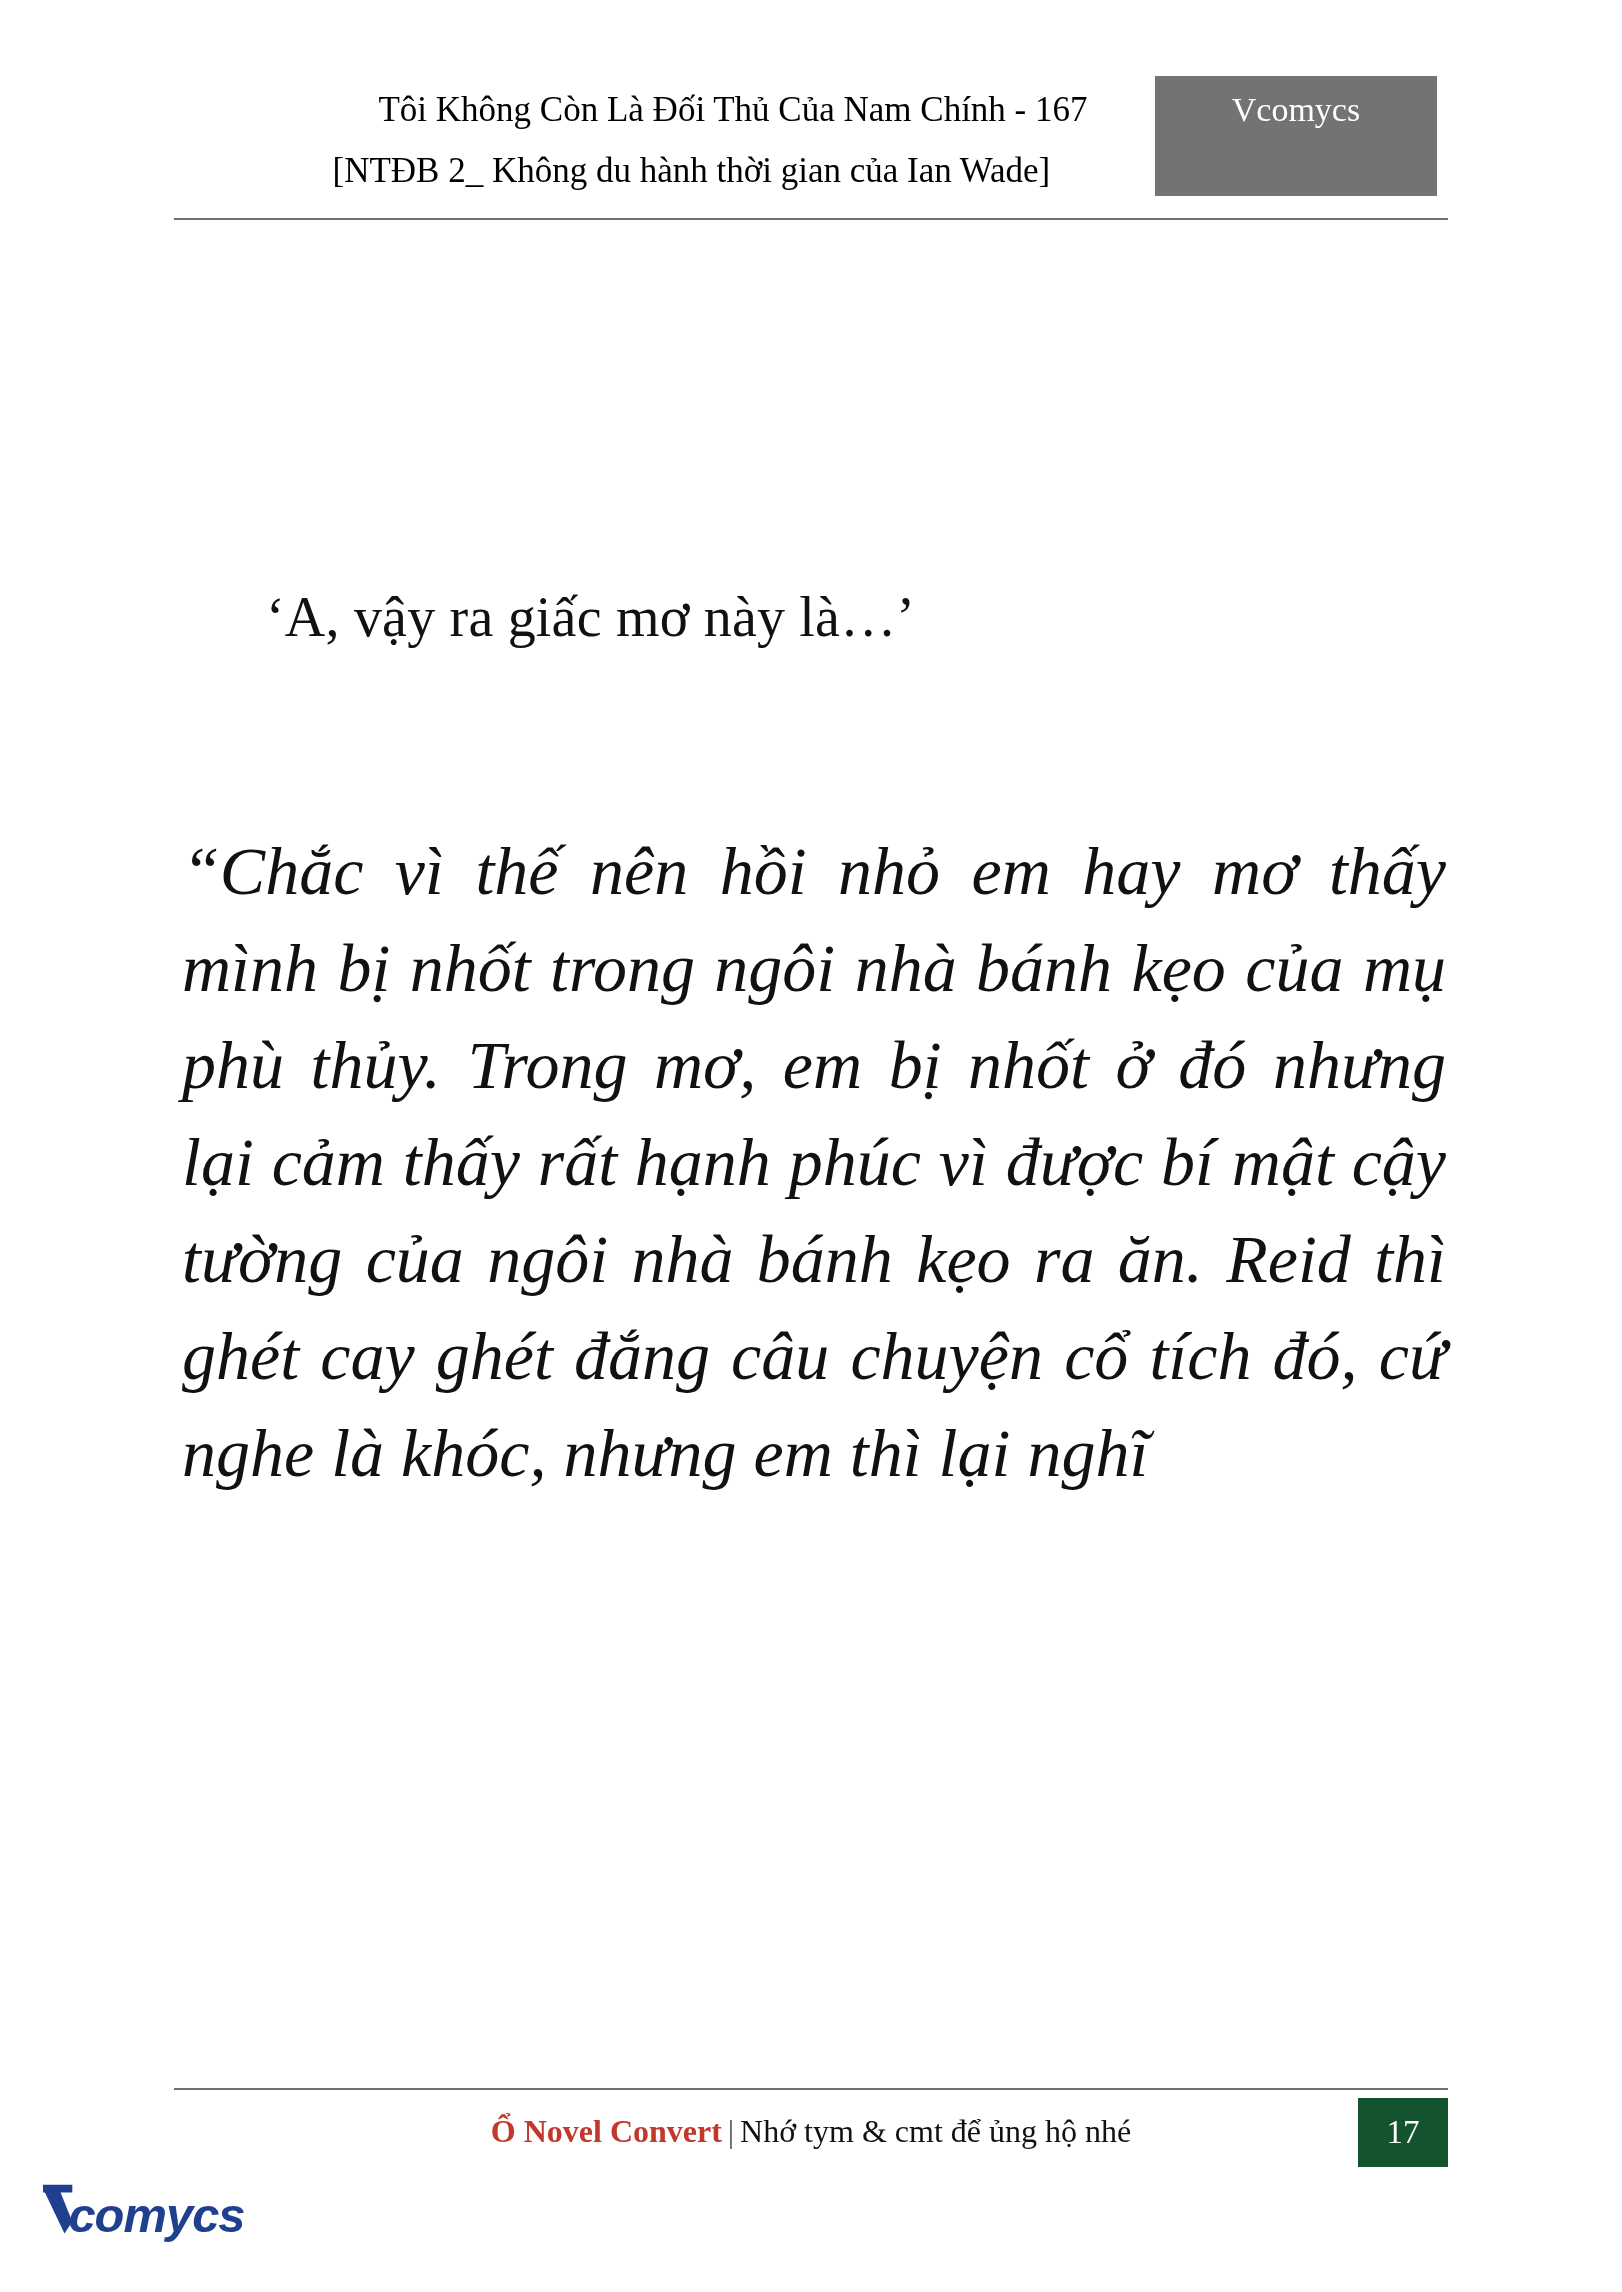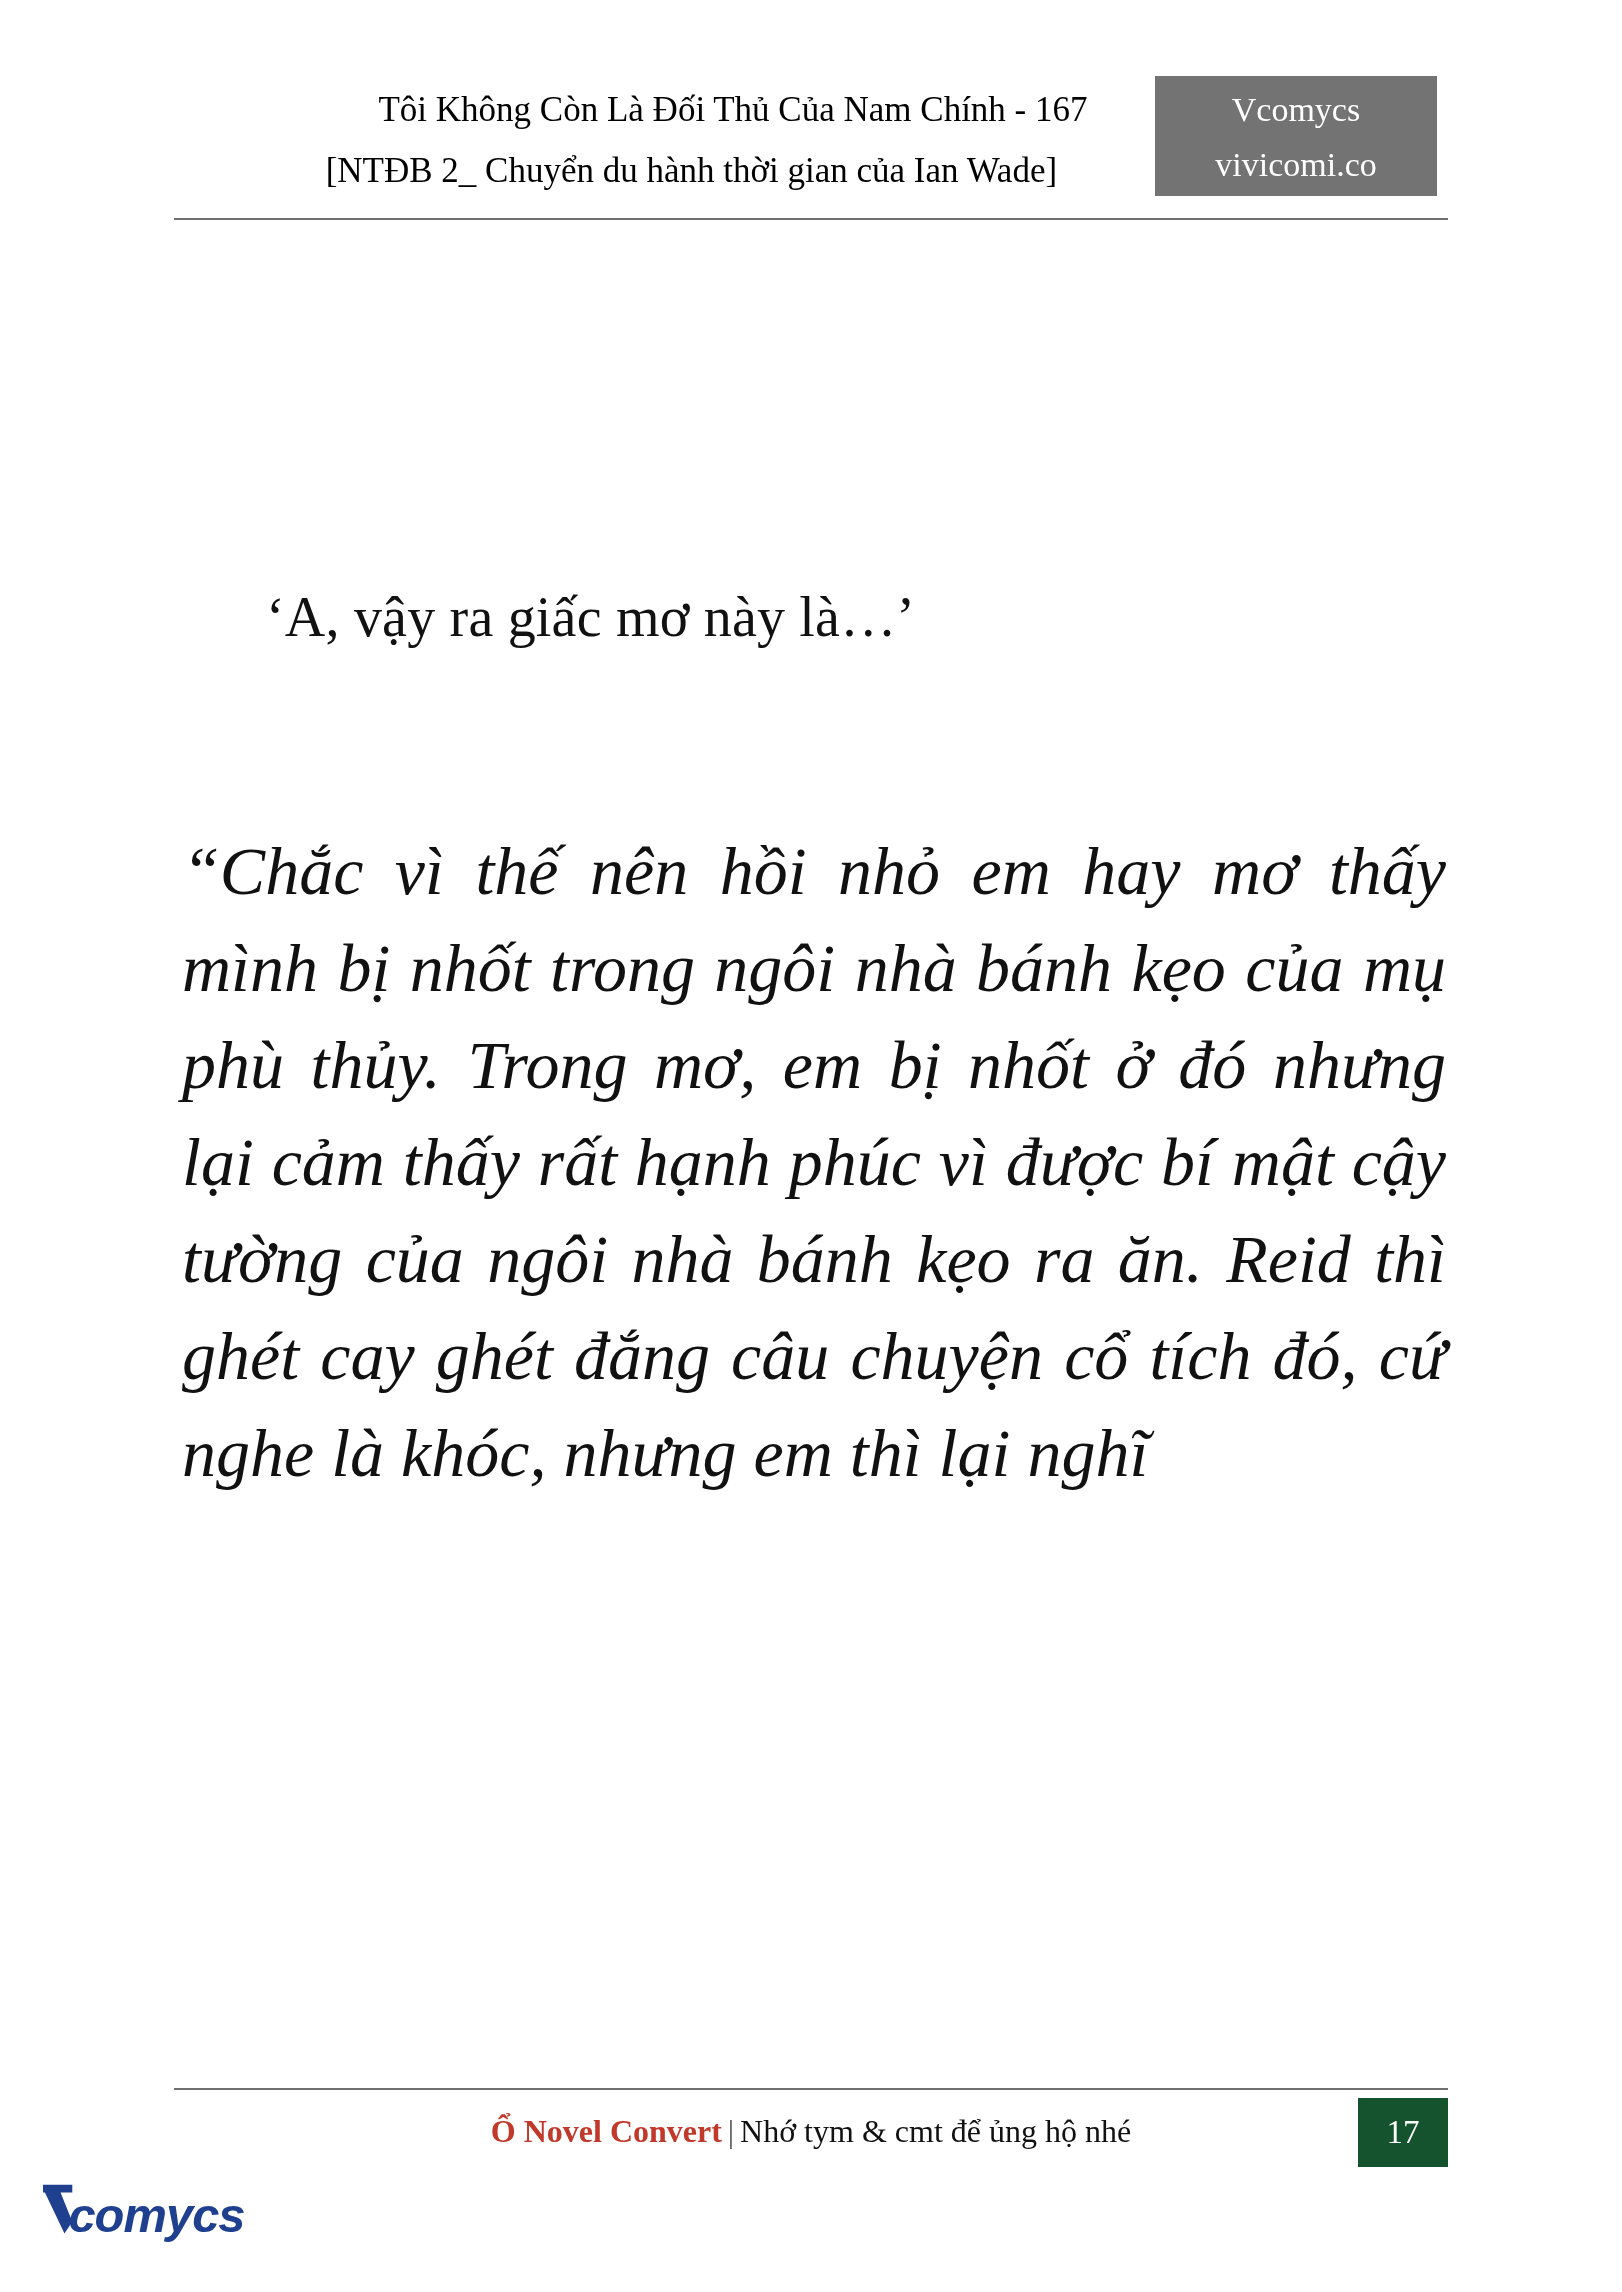--- a/index.html
+++ b/index.html
@@ -165,25 +165,24 @@
     fill: #1f3f8f;
   }
 </style>
 </head>
 <body>
 
 <div class="page">
 
   <div class="header">
     <div class="header-text header-line1">Tôi Không Còn Là Đối Thủ Của Nam Chính - 167</div>
-    <div class="header-text header-line2">[NTĐB 2_ Chuyển du hành thời gian của Ian Wade]</div>
+    <div class="header-text header-line2">[NTĐB 2_ Không du hành thời gian của Ian Wade]</div>
 
     <div class="header-badge">
       <div>Vcomycs</div>
-      <div>vivicomi.co</div>
     </div>
   </div>
   <div class="header-rule"></div>
 
 
   <div class="body-block para-upright indent" id="p2">‘A, vậy ra giấc mơ này là…’</div>
 
   <div class="body-block para-italic" id="p3">“Chắc vì thế nên hồi nhỏ em hay mơ thấy mình bị nhốt trong ngôi nhà bánh kẹo của mụ phù thủy. Trong mơ, em bị nhốt ở đó nhưng lại cảm thấy rất hạnh phúc vì được bí mật cậy tường của ngôi nhà bánh kẹo ra ăn. Reid thì ghét cay ghét đắng câu chuyện cổ tích đó, cứ nghe là khóc, nhưng em thì lại nghĩ</div>
 
   <div class="footer-rule"></div>

